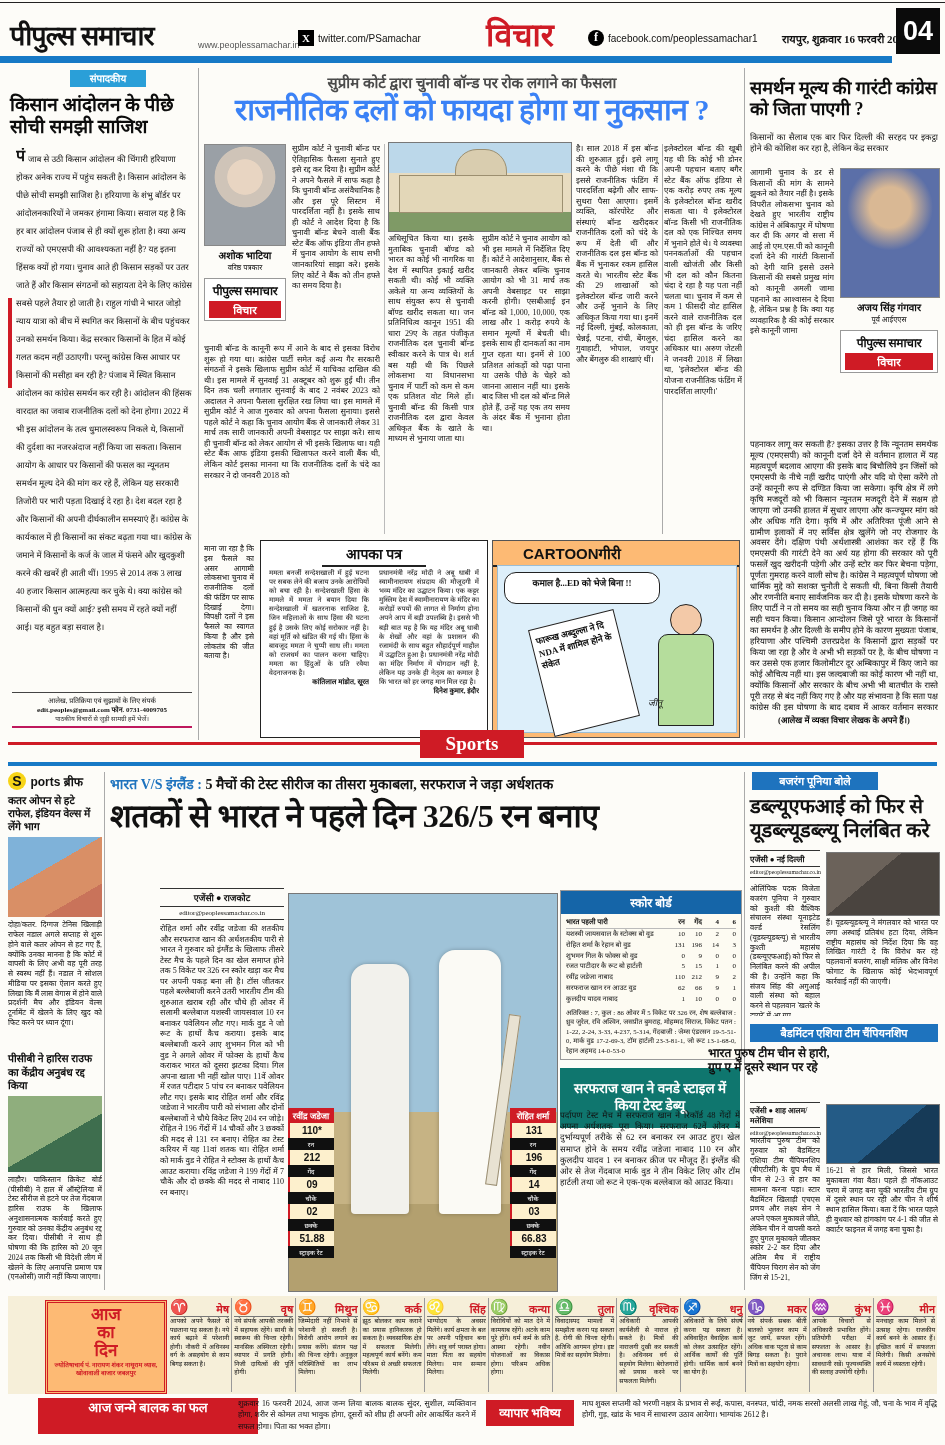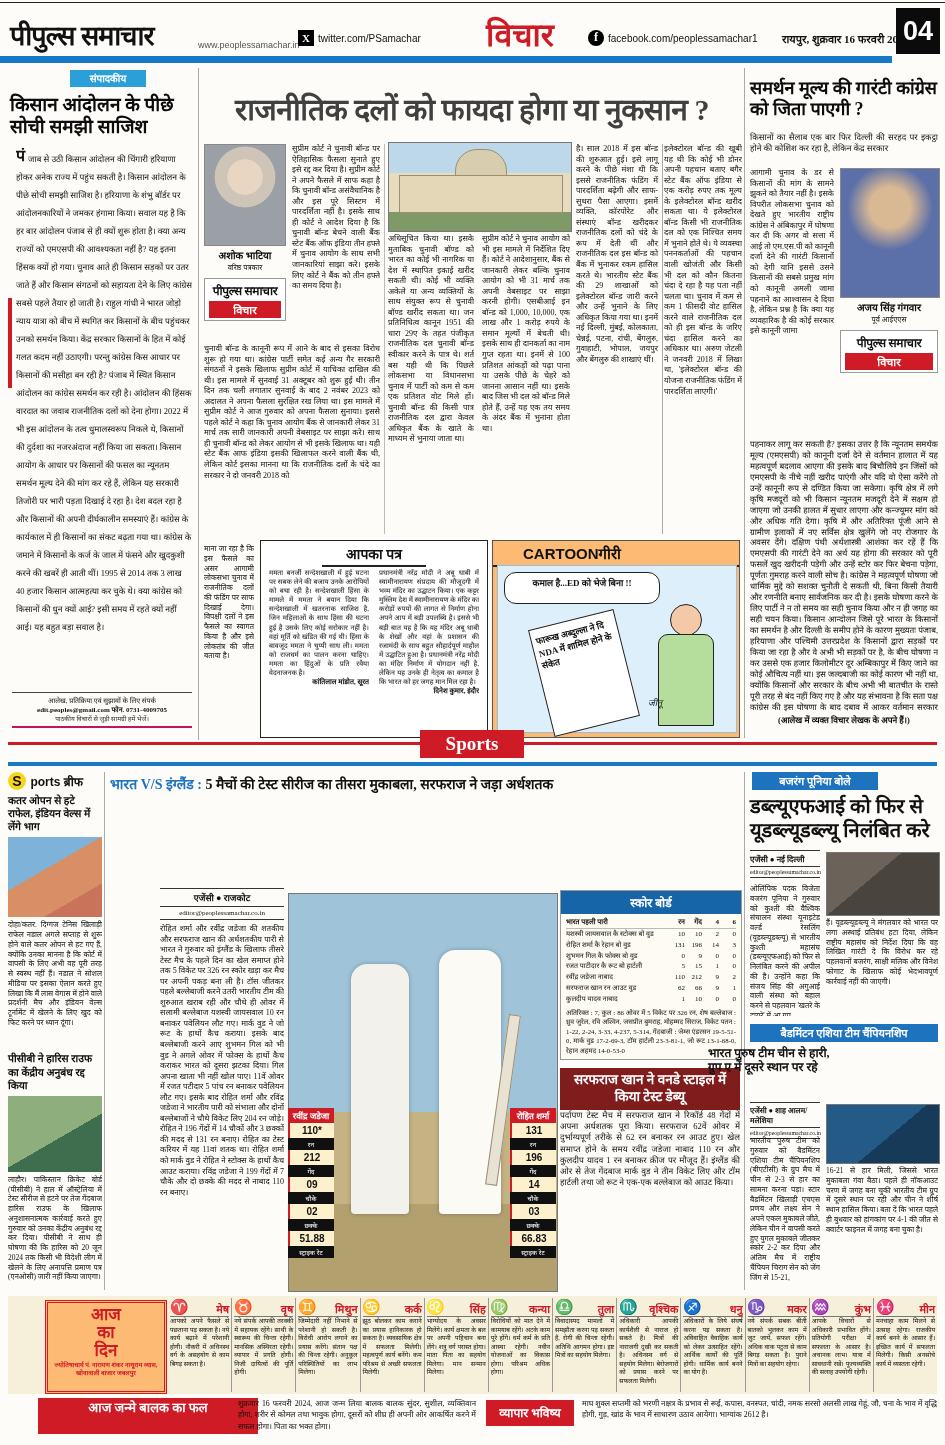--- a/index.html
+++ b/index.html
@@ -10,21 +10,21 @@
   .ct{text-align:center;}
   .b{font-weight:bold;}
   .ov{overflow:hidden;}
   .body8{font-size:8px;line-height:1.32;text-align:justify;}
   .body75{font-size:7.5px;line-height:1.3;text-align:justify;}
   .rule-r{border-right:1px solid #aaa;}
   .bluebar{background:#1779c6;}
   .redbox{background:#cf1b25;color:#fff;}
   .bluebox{background:#1e73be;color:#fff;}
   .kicker-big{font-size:15px;font-weight:bold;color:#4a4a4a;}
-  .headline-xl{font-size:30px;line-height:1.08;font-weight:bold;color:#404040;letter-spacing:-.5px;}
+  .headline-xl{font-size:30px;line-height:1.08;font-weight:bold;color:#3b82f6;letter-spacing:-.5px;}
   .headline-l{font-size:17px;line-height:1.18;font-weight:bold;color:#0c0c0c;}
   .photo{background:linear-gradient(160deg,#b9c6cc 0%,#8d9aa3 45%,#6f7d86 100%);}
   .byline-rule{border-top:1px solid #333;border-bottom:1px solid #333;}
   .statbox{width:46px;font-family:"Liberation Sans",sans-serif;}
   .statbox .h{background:#cf1b25;color:#fff;font-size:8.5px;font-weight:bold;text-align:center;padding:2px 0;}
   .statbox .sv{background:#fdf0cd;color:#111;font-size:10px;font-weight:bold;text-align:center;border-left:2px solid #cf1b25;padding:2px 0;}
   .statbox .sl{background:#101010;color:#fff;font-size:6.5px;text-align:center;padding:1.5px 0;}
   .sb-row{display:flex;font-size:7px;line-height:1.55;}
   .sb-row .nm{flex:1;}
   .sb-row .n{width:17px;text-align:right;}
@@ -63,20 +63,21 @@
       <span class="b" style="float:left;font-size:16px;line-height:1;margin-right:3px;">पं</span>
       <span class="body8" style="font-size:8.5px;">जाब से उठी किसान आंदोलन की चिंगारी हरियाणा होकर अनेक राज्य में पहुंच सकती है। किसान आंदोलन के पीछे सोची समझी साजिश है। हरियाणा के शंभु बॉर्डर पर आंदोलनकारियों ने जमकर हंगामा किया। सवाल यह है कि हर बार आंदोलन पंजाब से ही क्यों शुरू होता है। क्या अन्य राज्यों को एमएसपी की आवश्यकता नहीं है? यह इतना हिंसक क्यों हो गया। चुनाव आते ही किसान सड़कों पर उतर जाते हैं और किसान संगठनों को सहायता देने के लिए कांग्रेस सबसे पहले तैयार हो जाती है। राहुल गांधी ने भारत जोड़ो न्याय यात्रा को बीच में स्थगित कर किसानों के बीच पहुंचकर उनको समर्थन किया। केंद्र सरकार किसानों के हित में कोई गलत कदम नहीं उठाएगी। परन्तु कांग्रेस किस आधार पर किसानों की मसीहा बन रही है? पंजाब में स्थित किसान आंदोलन का कांग्रेस समर्थन कर रही है। आंदोलन की हिंसक वारदात का जवाब राजनीतिक दलों को देना होगा। 2022 में भी इस आंदोलन के तत्व धुमालस्वरूप निकले थे, किसानों की दुर्दशा का नजरअंदाज नहीं किया जा सकता। किसान आयोग के आधार पर किसानों की फसल का न्यूनतम समर्थन मूल्य देने की मांग कर रहे हैं, लेकिन यह सरकारी तिजोरी पर भारी पड़ता दिखाई दे रहा है। देश बदल रहा है और किसानों की अपनी दीर्घकालीन समस्याएं हैं। कांग्रेस के कार्यकाल में ही किसानों का संकट बढ़ता गया था। कांग्रेस के जमाने में किसानों के कर्ज के जाल में फंसने और खुदकुशी करने की खबरें ही आती थीं। 1995 से 2014 तक 3 लाख 40 हजार किसान आत्महत्या कर चुके थे। क्या कांग्रेस को किसानों की धुन क्यों आई? इसी समय में रहते क्यों नहीं आई। यह बहुत बड़ा सवाल है।</span>
     </div>
     <div class="abs ct" style="left:4px;top:624px;width:180px;border-top:1px solid #444;border-bottom:2px solid #be185d;padding:3px 0;">
       <div style="font-size:7px;">आलेख, प्रतिक्रिया एवं सुझावों के लिए संपर्क</div>
       <div class="b" style="font-size:7px;">edit.peoples@gmail.com फोन. 0731-4009705</div>
       <div style="font-size:6.5px;color:#333;">पाठकीय विचारों से जुड़ी सामग्री हमें भेजें।</div>
     </div>
   </div>
 
+  <div class="kicker-big abs ct" style="left:202px;top:72px;width:540px;">सुप्रीम कोर्ट द्वारा चुनावी बॉन्ड पर रोक लगाने का फैसला</div>
   <div class="headline-xl abs ct" style="left:202px;top:94px;width:540px;">राजनीतिक दलों को फायदा होगा या नुकसान ?</div>
 
   <div class="abs" style="left:204px;top:144px;width:82px;">
     <div class="photo" style="width:80px;height:100px;border:1px solid #888;background:radial-gradient(circle at 50% 32%, #e8d5c2 0 22%, #cfc4b8 23% 38%, #9aa0a6 39%);"></div>
     <div class="b ct" style="font-size:10px;margin-top:2px;">अशोक भाटिया</div>
     <div class="ct" style="font-size:7.5px;">वरिष्ठ पत्रकार</div>
     <div class="brandbox" style="margin-top:6px;padding-top:3px;">
       <div class="brand-word">पीपुल्स समाचार</div>
       <div class="brand-vichar">विचार</div>
     </div>
@@ -154,20 +155,21 @@
     <div class="b" style="font-size:10.5px;line-height:1.25;margin-top:6px;">पीसीबी ने हारिस राउफ का केंद्रीय अनुबंध रद्द किया</div>
     <div class="photo" style="width:94px;height:76px;margin-top:4px;background:linear-gradient(150deg,#8fae7d 0 55%,#3e6e4e 55%);"></div>
     <div class="body75 ov" style="height:138px;margin-top:3px;">लाहौर। पाकिस्तान क्रिकेट बोर्ड (पीसीबी) ने हाल में ऑस्ट्रेलिया में टेस्ट सीरीज से हटने पर तेज गेंदबाज हारिस राउफ के खिलाफ अनुशासनात्मक कार्रवाई करते हुए गुरुवार को उनका केंद्रीय अनुबंध रद्द कर दिया। पीसीबी ने साथ ही घोषणा की कि हारिस को 20 जून 2024 तक किसी भी विदेशी लीग में खेलने के लिए अनापत्ति प्रमाण पत्र (एनओसी) जारी नहीं किया जाएगा।</div>
   </div>
   <div class="abs" style="left:104px;top:772px;width:1px;height:518px;background:#aaa;"></div>
 
   <div class="abs b" style="left:110px;top:774px;width:632px;font-size:14px;">
     <span style="color:#1e73be;">भारत V/S इंग्लैंड :</span><span> 5 मैचों की टेस्ट सीरीज का तीसरा मुकाबला, सरफराज ने जड़ा अर्धशतक</span>
   </div>
   <div class="abs b" style="left:110px;top:796px;width:632px;font-size:32px;line-height:1.25;letter-spacing:-.5px;">
+    <div>शतकों से भारत ने पहले दिन 326/5 रन बनाए</div>
   </div>
   <div class="abs" style="left:160px;top:888px;width:124px;">
     <div class="b ct byline-rule" style="font-size:9px;padding:2px 0;">एजेंसी ● राजकोट</div>
     <div class="ct" style="font-size:7px;border-bottom:1px solid #333;padding:2px 0;">editor@peoplessamachar.co.in</div>
   </div>
   <div class="body8 abs ov" style="left:160px;top:924px;width:124px;height:364px;">रोहित शर्मा और रवींद्र जडेजा की शतकीय और सरफराज खान की अर्धशतकीय पारी से भारत ने गुरुवार को इंग्लैंड के खिलाफ तीसरे टेस्ट मैच के पहले दिन का खेल समाप्त होने तक 5 विकेट पर 326 रन स्कोर खड़ा कर मैच पर अपनी पकड़ बना ली है। टॉस जीतकर पहले बल्लेबाजी करने उतरी भारतीय टीम की शुरुआत खराब रही और चौथे ही ओवर में सलामी बल्लेबाज यशस्वी जायसवाल 10 रन बनाकर पवेलियन लौट गए। मार्क वुड ने जो रूट के हाथों कैच कराया। इसके बाद बल्लेबाजी करने आए शुभमन गिल को भी वुड ने अगले ओवर में फोक्स के हाथों कैच कराकर भारत को दूसरा झटका दिया। गिल अपना खाता भी नहीं खोल पाए। 11वें ओवर में रजत पटीदार 5 पांच रन बनाकर पवेलियन लौट गए। इसके बाद रोहित शर्मा और रविंद्र जडेजा ने भारतीय पारी को संभाला और दोनों बल्लेबाजों ने चौथे विकेट लिए 204 रन जोड़े। रोहित ने 196 गेंदों में 14 चौकों और 3 छक्कों की मदद से 131 रन बनाए। रोहित का टेस्ट करियर में यह 11वां शतक था। रोहित शर्मा को मार्क वुड ने रोहित ने स्टोक्स के हाथों कैच आउट कराया। रविंद्र जडेजा ने 199 गेंदों में 7 चौके और दो छक्के की मदद से नाबाद 110 रन बनाए।</div>
 
   <div class="abs" style="left:288px;top:893px;width:268px;height:397px;border:1px solid #777;background:linear-gradient(#9fc3d8 0 55%, #c6b384 55% 78%, #b3a06f 78%);">
     <div class="abs" style="left:62px;top:70px;width:58px;height:250px;background:#f2f1ec;border-radius:16px 16px 4px 4px;box-shadow:0 0 4px rgba(0,0,0,.25);"></div>
     <div class="abs" style="left:150px;top:56px;width:62px;height:264px;background:#fbfaf5;border-radius:16px 16px 4px 4px;box-shadow:0 0 4px rgba(0,0,0,.25);"></div>
@@ -255,21 +257,21 @@
       <div class="sb-row">
           <span class="nm">कुलदीप यादव नाबाद</span>
           <span class="n">1</span>
           <span class="n">10</span>
           <span class="n">0</span>
           <span class="n">0</span>
         </div>
       <div class="jt" style="font-size:6.8px;line-height:1.4;margin-top:3px;">अतिरिक्त : 7, कुल : 86 ओवर में 5 विकेट पर 326 रन, शेष बल्लेबाज : ध्रुव जुरेल, रवि अश्विन, जसप्रीत बुमराह, मोहम्मद सिराज, विकेट पतन : 1-22, 2-24, 3-33, 4-237, 5-314, गेंदबाजी : जेम्स एंडरसन 19-5-51-0, मार्क वुड 17-2-69-3, टॉम हार्टली 23-3-81-1, जो रूट 13-1-68-0, रेहान अहमद 14-0-53-0</div>
     </div>
   </div>
-  <div class="abs bluebox ct b" style="left:560px;top:1068px;width:180px;font-size:13.5px;line-height:1.25;padding:4px 0;background:#7f1d1d;">सरफराज खान ने वनडे स्टाइल में किया टेस्ट डेब्यू</div>
+  <div class="abs bluebox ct b" style="left:560px;top:1068px;width:180px;font-size:13.5px;line-height:1.25;padding:13px 0;background:#0f766e;">सरफराज खान ने वनडे स्टाइल में किया टेस्ट डेब्यू</div>
   <div class="body8 abs ov" style="left:560px;top:1110px;width:180px;height:178px;font-size:8.5px;">पर्दापण टेस्ट मैच में सरफराज खान ने रिकॉर्ड 48 गेंदों में अपना अर्धशतक पूरा किया। सरफराज 62वें ओवर में दुर्भाग्यपूर्ण तरीके से 62 रन बनाकर रन आउट हुए। खेल समाप्त होने के समय रवींद्र जडेजा नाबाद 110 रन और कुलदीप यादव 1 रन बनाकर क्रीज पर मौजूद हैं। इंग्लैंड की ओर से तेज गेंदबाज मार्क वुड ने तीन विकेट लिए और टॉम हार्टली तथा जो रूट ने एक-एक बल्लेबाज को आउट किया।</div>
   <div class="abs" style="left:744px;top:772px;width:1px;height:518px;background:#aaa;"></div>
 
   <div class="abs bluebox ct b" style="left:752px;top:772px;width:126px;height:18px;font-size:11px;line-height:18px;">बजरंग पूनिया बोले</div>
   <div class="abs b" style="left:750px;top:794px;width:188px;font-size:20px;line-height:1.2;">
     <div>डब्ल्यूएफआई को फिर से</div>
     <div>यूडब्ल्यूडब्ल्यू निलंबित करे</div>
   </div>
   <div class="abs" style="left:750px;top:850px;width:70px;">
     <div class="b byline-rule" style="font-size:8px;padding:2px 0;">एजेंसी ● नई दिल्ली</div>

